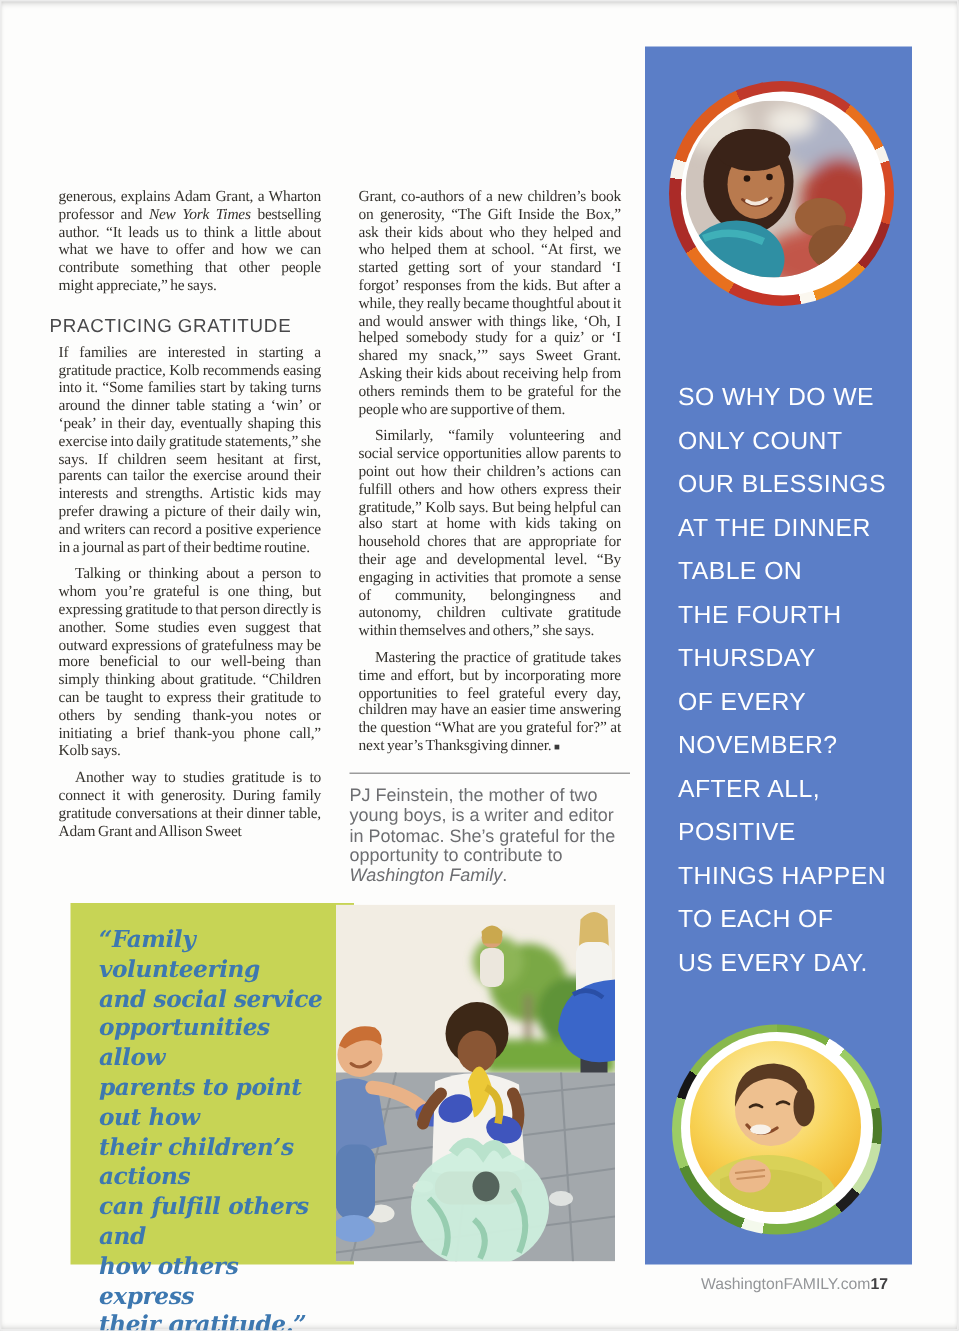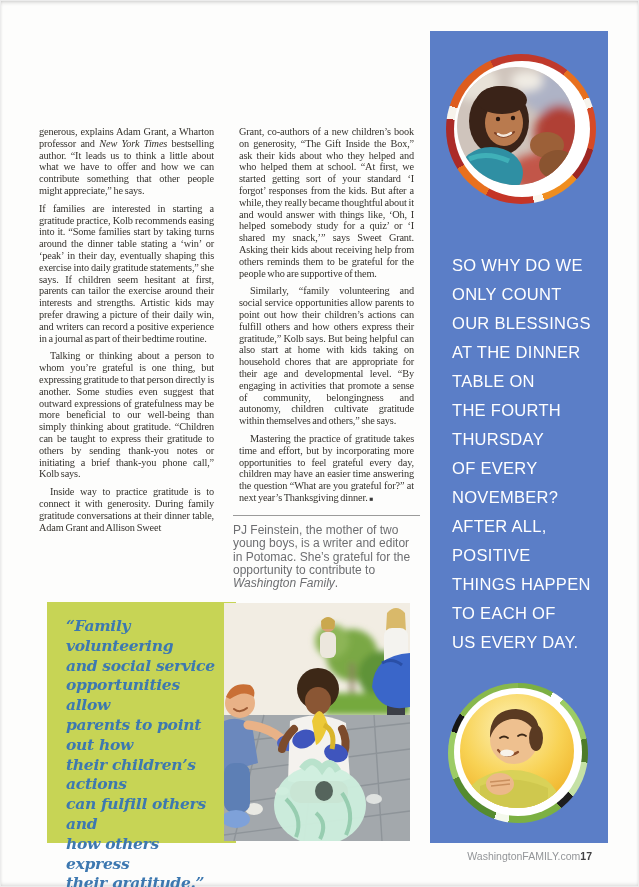--- a/index.html
+++ b/index.html
@@ -64,23 +64,24 @@
     font-size:10.5px;color:#939598;display:flex;align-items:baseline;}
   .pagenum{color:#414042;font-weight:700;}
 </style>
 </head>
 <body>
 
 <div class="page">
 
   <div class="col col1">
     <p class="body"><span>generous, explains Adam Grant, a Wharton professor and </span><em>New York Times</em><span> bestselling author. “It leads us to think a little about what we have to offer and how we can contribute something that other people might appreciate,” he says.</span></p>
+    <h2 class="section-heading">PRACTICING GRATITUDE</h2>
     <p class="body">If families are interested in starting a gratitude practice, Kolb recommends easing into it. “Some families start by taking turns around the dinner table stating a ‘win’ or ‘peak’ in their day, eventually shaping this exercise into daily gratitude statements,” she says. If children seem hesitant at first, parents can tailor the exercise around their interests and strengths. Artistic kids may prefer drawing a picture of their daily win, and writers can record a positive experience in a journal as part of their bedtime routine.</p>
     <p class="body indent">Talking or thinking about a person to whom you’re grateful is one thing, but expressing gratitude to that person directly is another. Some studies even suggest that outward expressions of gratefulness may be more beneficial to our well-being than simply thinking about gratitude. “Children can be taught to express their gratitude to others by sending thank-you notes or initiating a brief thank-you phone call,” Kolb says.</p>
-    <p class="body indent">Inside way to practice gratitude is to connect it with generosity. During family gratitude conversations at their dinner table, Adam Grant and Allison Sweet</p>
+    <p class="body indent">Another way to studies gratitude is to connect it with generosity. During family gratitude conversations at their dinner table, Adam Grant and Allison Sweet</p>
   </div>
 
   <div class="col col2">
     <p class="body">Grant, co-authors of a new children’s book on generosity, “The Gift Inside the Box,” ask their kids about who they helped and who helped them at school. “At first, we started getting sort of your standard ‘I forgot’ responses from the kids. But after a while, they really became thoughtful about it and would answer with things like, ‘Oh, I helped somebody study for a quiz’ or ‘I shared my snack,’” says Sweet Grant. Asking their kids about receiving help from others reminds them to be grateful for the people who are supportive of them.</p>
     <p class="body indent">Similarly, “family volunteering and social service opportunities allow parents to point out how their children’s actions can fulfill others and how others express their gratitude,” Kolb says. But being helpful can also start at home with kids taking on household chores that are appropriate for their age and developmental level. “By engaging in activities that promote a sense of community, belongingness and autonomy, children cultivate gratitude within themselves and others,” she says.</p>
     <p class="body indent"><span>Mastering the practice of gratitude takes time and effort, but by incorporating more opportunities to feel grateful every day, children may have an easier time answering the question “What are you grateful for?” at next year’s Thanksgiving dinner.</span> <span class="endmark">■</span></p>
     <hr class="bio-rule">
     <p class="bio"><span>PJ Feinstein, the mother of two young boys, is a writer and editor in Potomac. She’s grateful for the opportunity to contribute to </span><em>Washington Family</em><span>.</span></p>
   </div>
 

